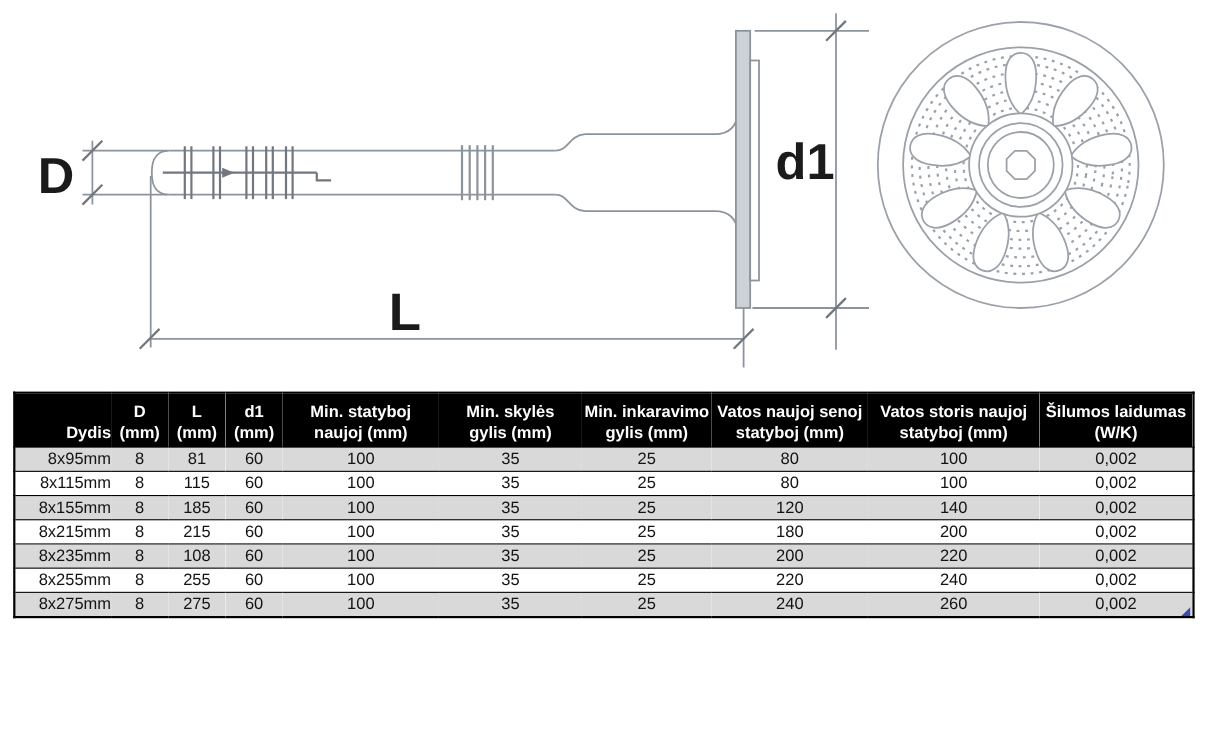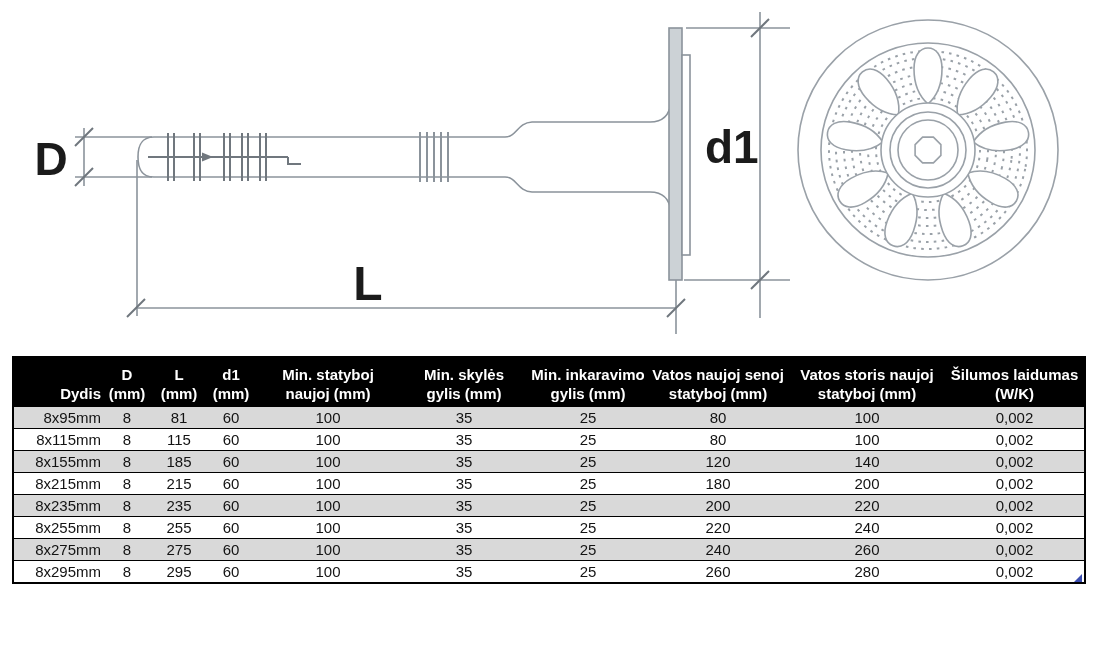--- a/index.html
+++ b/index.html
@@ -249,21 +249,21 @@
           <td>100</td>
           <td>35</td>
           <td>25</td>
           <td>180</td>
           <td>200</td>
           <td>0,002</td>
         </tr>
         <tr>
           <td class="left">8x235mm</td>
           <td>8</td>
-          <td>235</td>
+          <td>108</td>
           <td>60</td>
           <td>100</td>
           <td>35</td>
           <td>25</td>
           <td>200</td>
           <td>220</td>
           <td>0,002</td>
         </tr>
         <tr>
           <td class="left">8x255mm</td>
@@ -280,30 +280,18 @@
         <tr>
           <td class="left">8x275mm</td>
           <td>8</td>
           <td>275</td>
           <td>60</td>
           <td>100</td>
           <td>35</td>
           <td>25</td>
           <td>240</td>
           <td>260</td>
-          <td>0,002</td>
-        </tr>
-        <tr>
-          <td class="left">8x295mm</td>
-          <td>8</td>
-          <td>295</td>
-          <td>60</td>
-          <td>100</td>
-          <td>35</td>
-          <td>25</td>
-          <td>260</td>
-          <td>280</td>
           <td>0,002</td>
         </tr>
       </tbody>
   </table>
   <div class="corner"></div>
 </div>
 
 </body></html>

